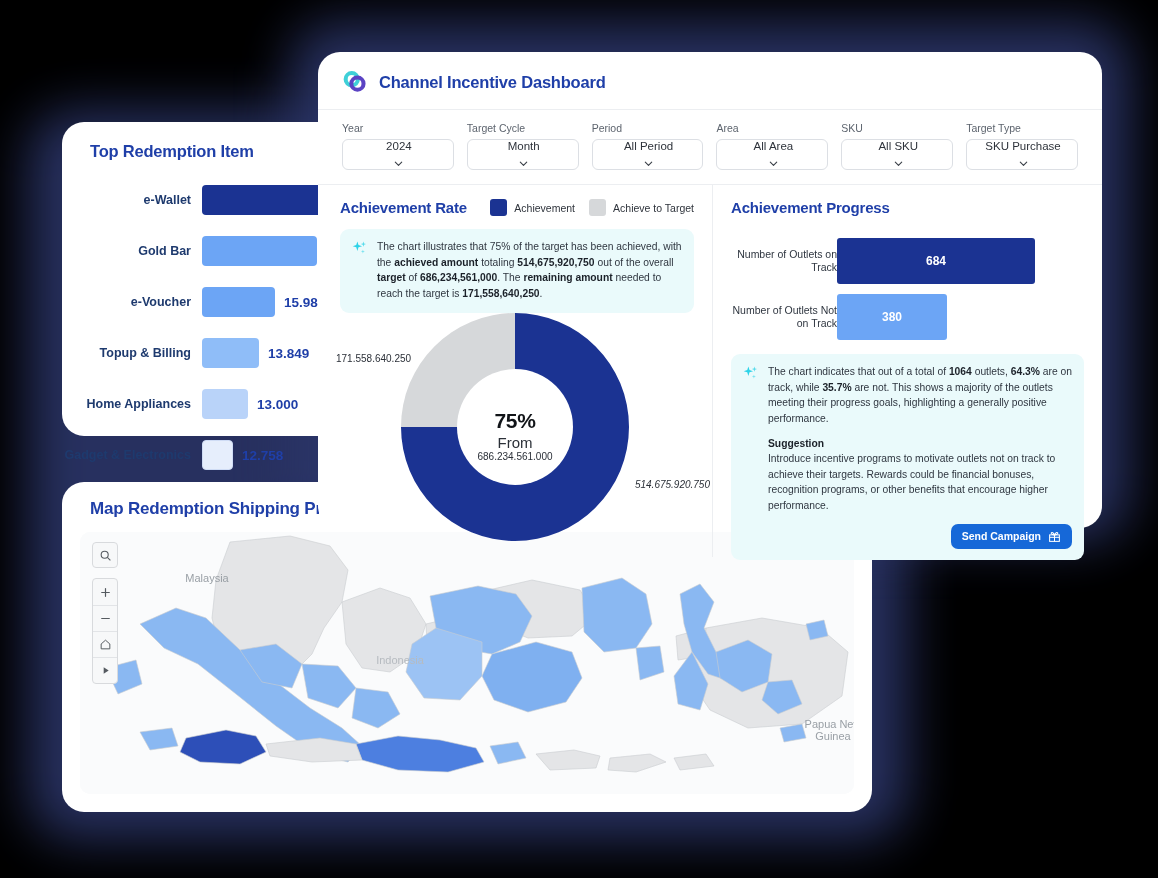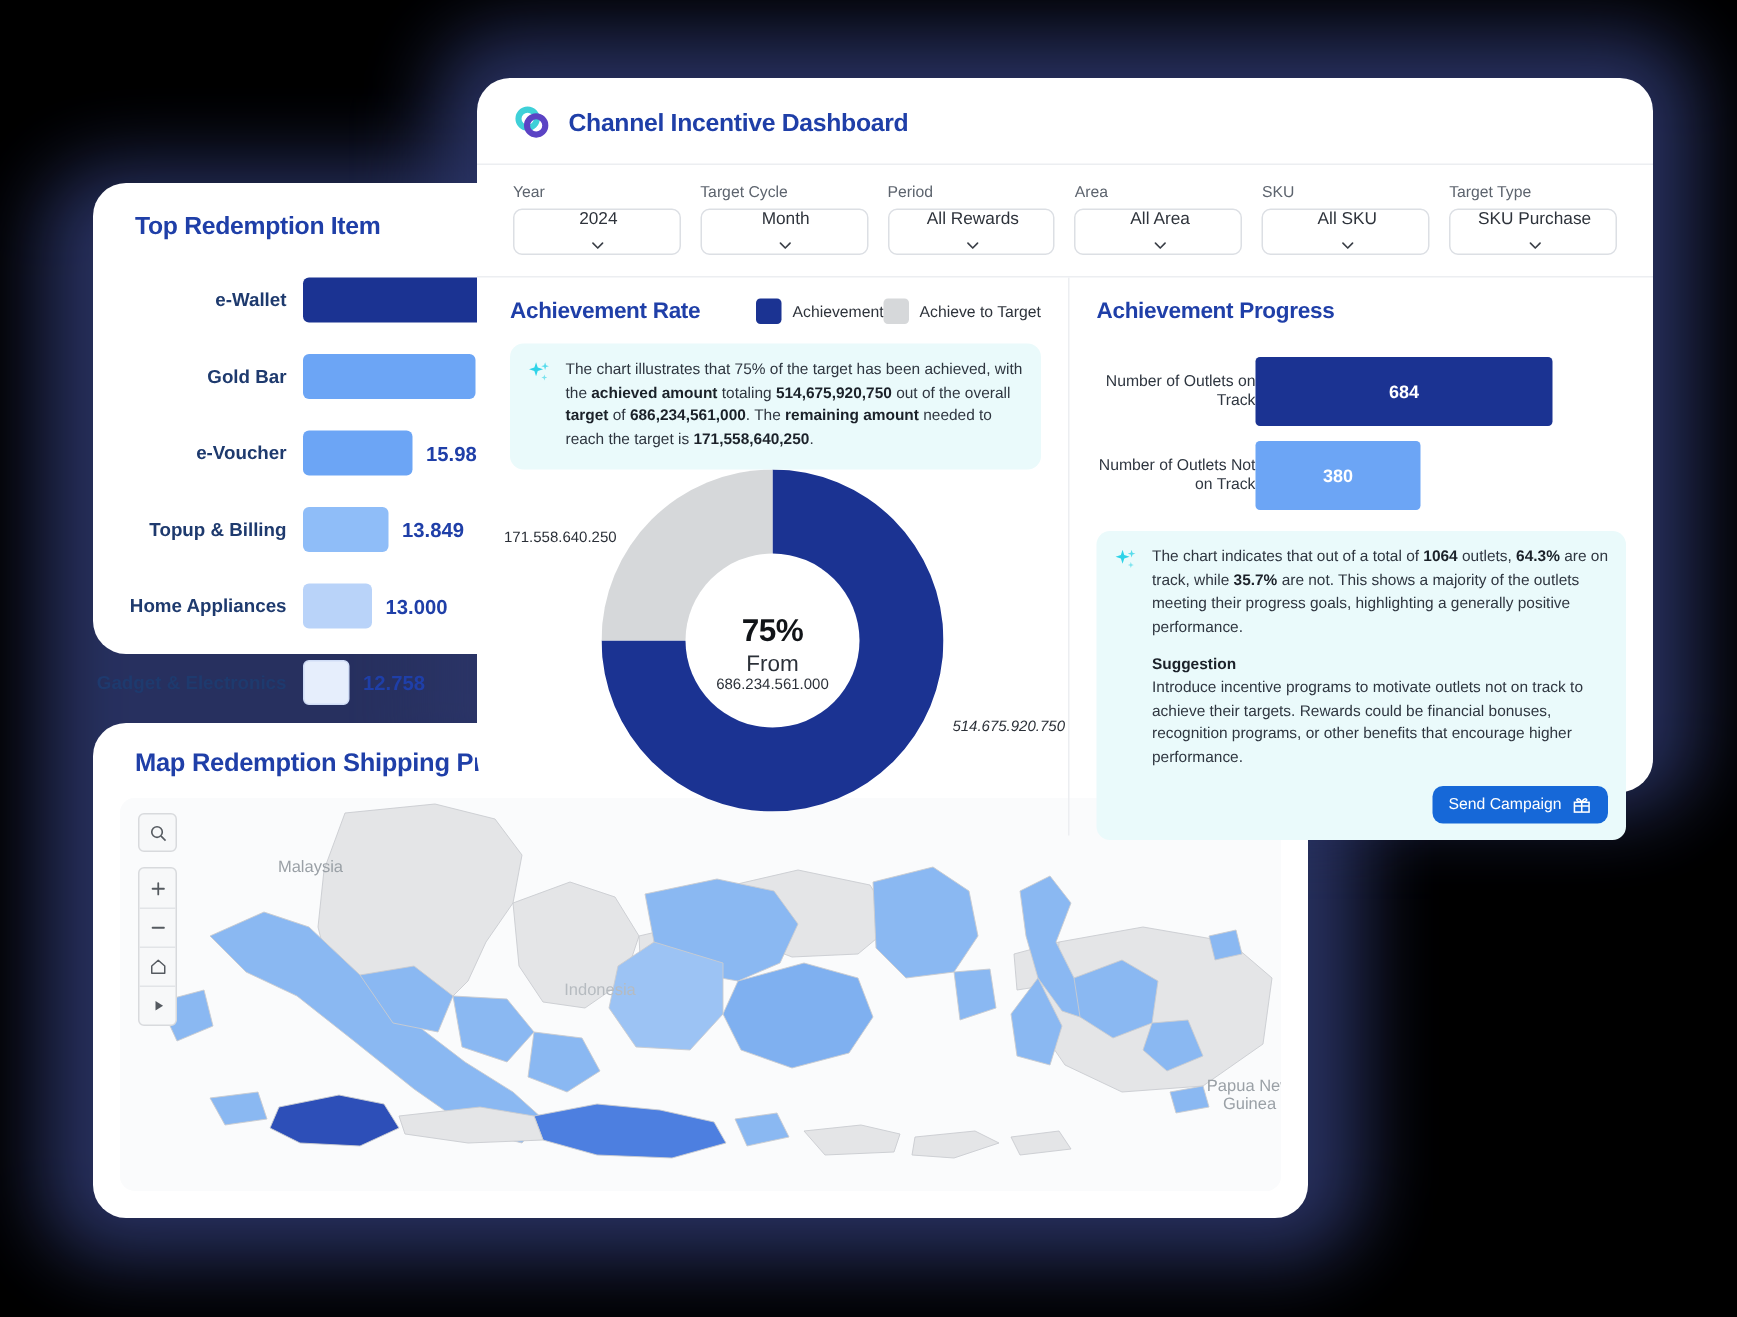--- a/index.html
+++ b/index.html
@@ -155,21 +155,21 @@
   .pane-left  { width: 394px; padding: 14px 18px 0 22px; position: relative; }
   .pane-right { flex: 1; border-left: 1px solid #eceef1; padding: 14px 18px 0 18px; position: relative; }
 
   .pane-head { display: flex; align-items: center; }
   .pane-title {
     color: #1f3fa8;
     font-size: 15px;
     font-weight: bold;
     letter-spacing: -.2px;
   }
-  .legend { display: flex; align-items: center; margin-left: auto; }
+  .legend { display: flex; align-items: center; gap: 14px; margin-left: auto; }
   .legend-item { display: flex; align-items: center; gap: 7px; }
   .legend-sw { width: 17px; height: 17px; border-radius: 3px; }
   .legend-txt { font-size: 10.5px; color: #2e333b; }
 
   .insight {
     background: #eafafb;
     border-radius: 9px;
     padding: 10px 12px 11px 11px;
     display: flex;
     gap: 9px;
@@ -232,21 +232,21 @@
     background: #1668d8;
     color: #fff;
     border: none;
     border-radius: 7px;
     height: 25px;
     padding: 0 11px;
     display: flex;
     align-items: center;
     gap: 7px;
     font-size: 10.5px;
-    font-weight: normal;
+    font-weight: bold;
     font-family: "Liberation Sans", sans-serif;
     cursor: pointer;
   }
   .gift { width: 13px; height: 13px; }
 </style>
 </head>
 <body>
 
 <div class="stage">
 
@@ -414,21 +414,21 @@
           <div class="select">
             <span>Month</span>
             <svg class="chev" viewBox="0 0 24 24" fill="none" stroke="currentColor" stroke-width="2.4" stroke-linecap="round" stroke-linejoin="round">
               <polyline points="5 9 12 16 19 9"></polyline>
             </svg>
           </div>
         </div>
         <div class="filter">
           <div class="filter-label">Period</div>
           <div class="select">
-            <span>All Rewards</span>
+            <span>All Period</span>
             <svg class="chev" viewBox="0 0 24 24" fill="none" stroke="currentColor" stroke-width="2.4" stroke-linecap="round" stroke-linejoin="round">
               <polyline points="5 9 12 16 19 9"></polyline>
             </svg>
           </div>
         </div>
         <div class="filter">
           <div class="filter-label">Area</div>
           <div class="select">
             <span>All Area</span>
             <svg class="chev" viewBox="0 0 24 24" fill="none" stroke="currentColor" stroke-width="2.4" stroke-linecap="round" stroke-linejoin="round">

